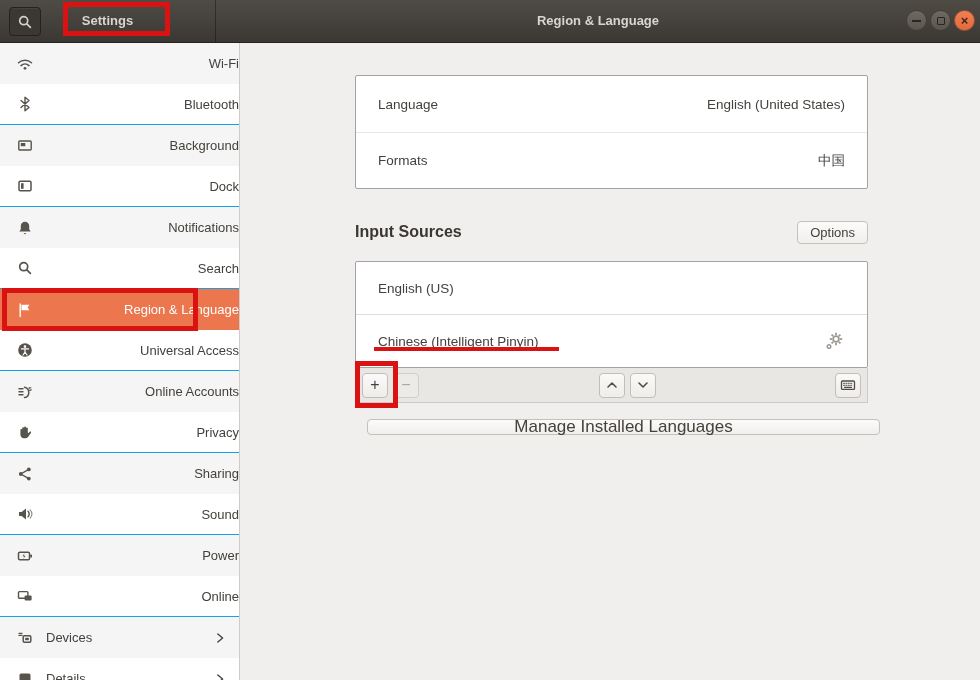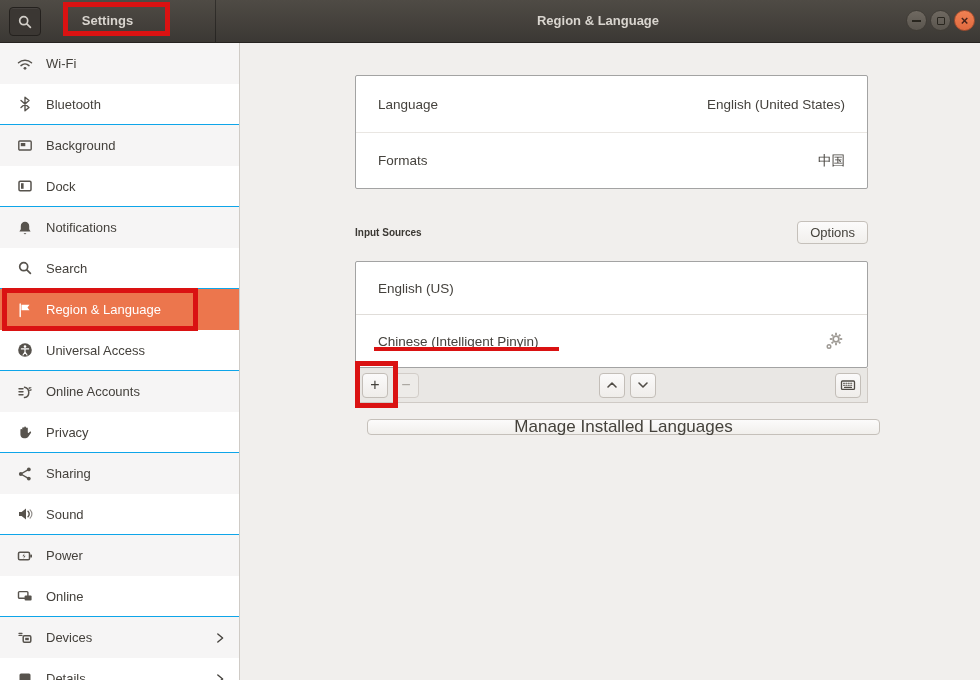--- a/index.html
+++ b/index.html
@@ -22,41 +22,41 @@
     justify-content:center; background:linear-gradient(#6f6961,#5a554e); border:1px solid #403c36; cursor:pointer; }
   .wbtn .bar { width:9px; border-top:2px solid #29261f; display:block; }
   .wbtn .sq { width:8px; height:8px; border:1.6px solid #29261f; border-radius:1px; display:block; }
   .wbtn.close { background:linear-gradient(#f08153,#e06a3f); border-color:#a54e2f; }
   .wbtn.close span { font-size:13px; font-weight:bold; color:#45221a; line-height:1; margin-top:-1px; }
 
   
   .sidebar { position:absolute; left:0; top:43px; width:240px; bottom:0; background:#ffffff;
     border-right:1px solid #cfcbc6; overflow:hidden; }
   .srow { height:41px; display:flex; align-items:center; padding-left:17px; gap:13px;
-    font-size:13px; color:#44413c; cursor:pointer; }
+    font-size:13px; color:#44413c; cursor:pointer;justify-content:space-between; }
   .srow.alt { background:#f6f5f5; }
   .srow.sep { border-bottom:1px solid #0ea5e9; }
   .srow.selected { background:#ec764d; color:#ffffff; }
   .srow .icon { width:16px; height:16px; flex:0 0 16px; color:#57534d; display:flex; }
   .srow.selected .icon { color:#ffffff; }
   .srow .chev { margin-left:auto; margin-right:12px; width:14px; height:14px; color:#45423d; display:flex; }
   .icon svg, .chev svg { width:100%; height:100%; }
 
   
   .content { position:absolute; left:240px; top:43px; right:0; bottom:0; background:#f1efed; }
   .card { position:absolute; background:#ffffff; border:1px solid #a3a3a3; border-radius:2px; }
   .card1 { left:115px; top:32px; width:513px; }
   .crow { height:56px; display:flex; align-items:center; justify-content:space-between;
     padding:0 22px; font-size:13.5px; color:#45423d; cursor:pointer; }
   .crow + .crow { border-top:1px solid #e9e6e2; }
   .crow .val { color:#45423d; }
 
   .is-header { position:absolute; left:115px; top:176px; width:513px; height:26px;
     display:flex; align-items:center; justify-content:space-between; }
-  .is-title { font-size:10px; font-weight:bold; color:#3b3833; }
+  .is-title { font-size:16px; font-weight:bold; color:#3b3833; }
   .btn { border:1px solid #c5c0ba; border-radius:4px; background:linear-gradient(#fcfbfb,#f1efec);
     color:#45423c; font-size:13px; font-family:inherit; cursor:pointer; }
   .options-btn { height:23px; padding:0 12px; }
 
   .card2 { left:115px; top:218px; width:513px; }
   .lrow { height:52px; display:flex; align-items:center; padding:8px 22px; font-size:13.5px;
     color:#45423d; cursor:pointer; }
   .lrow + .lrow { border-top:1px solid #e0ddd9; height:53px; }
   .gear { margin-left:auto; width:20px; height:20px; color:#9d9993; cursor:pointer; display:flex; }
   .gear svg { width:100%; height:100%; }

